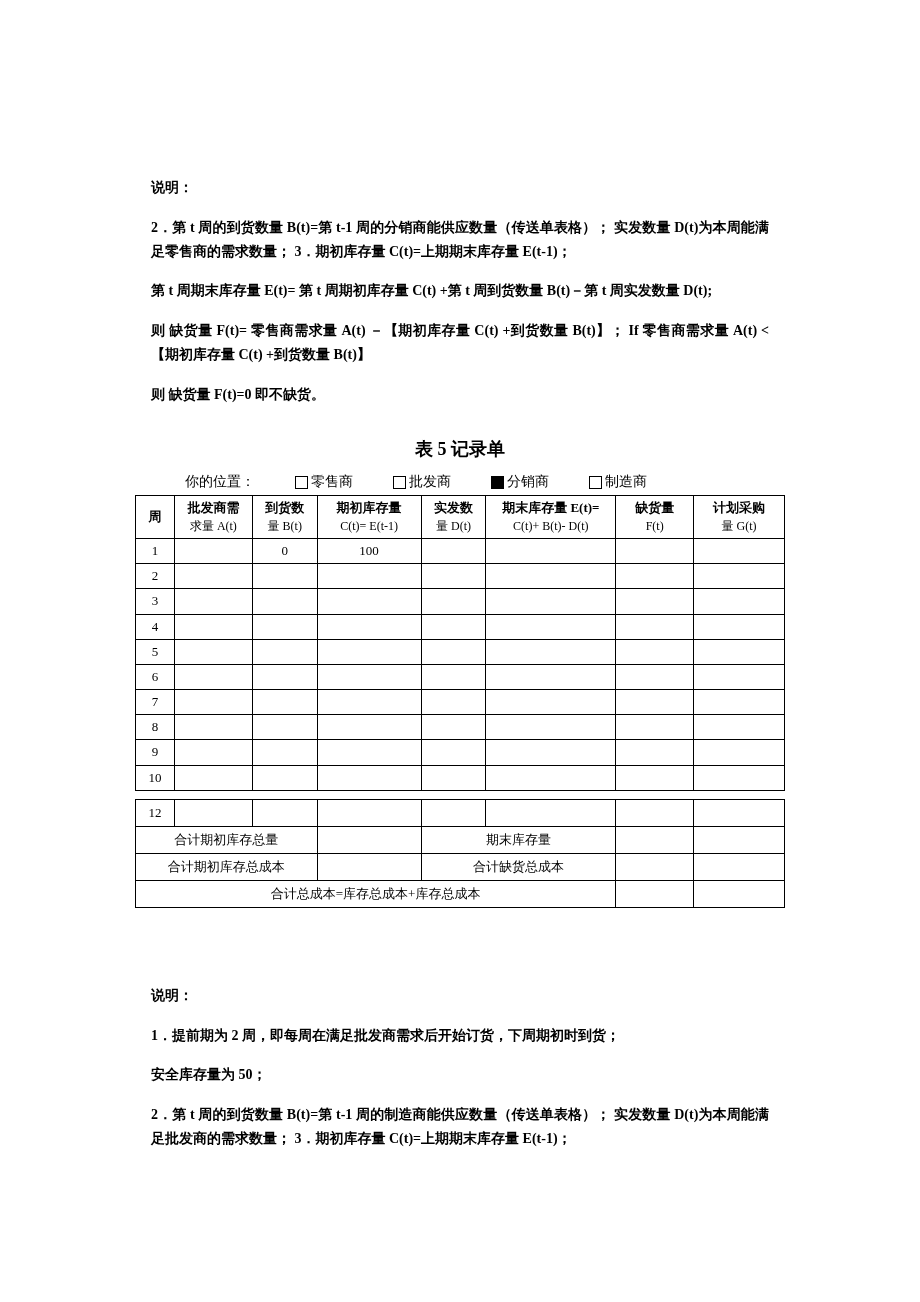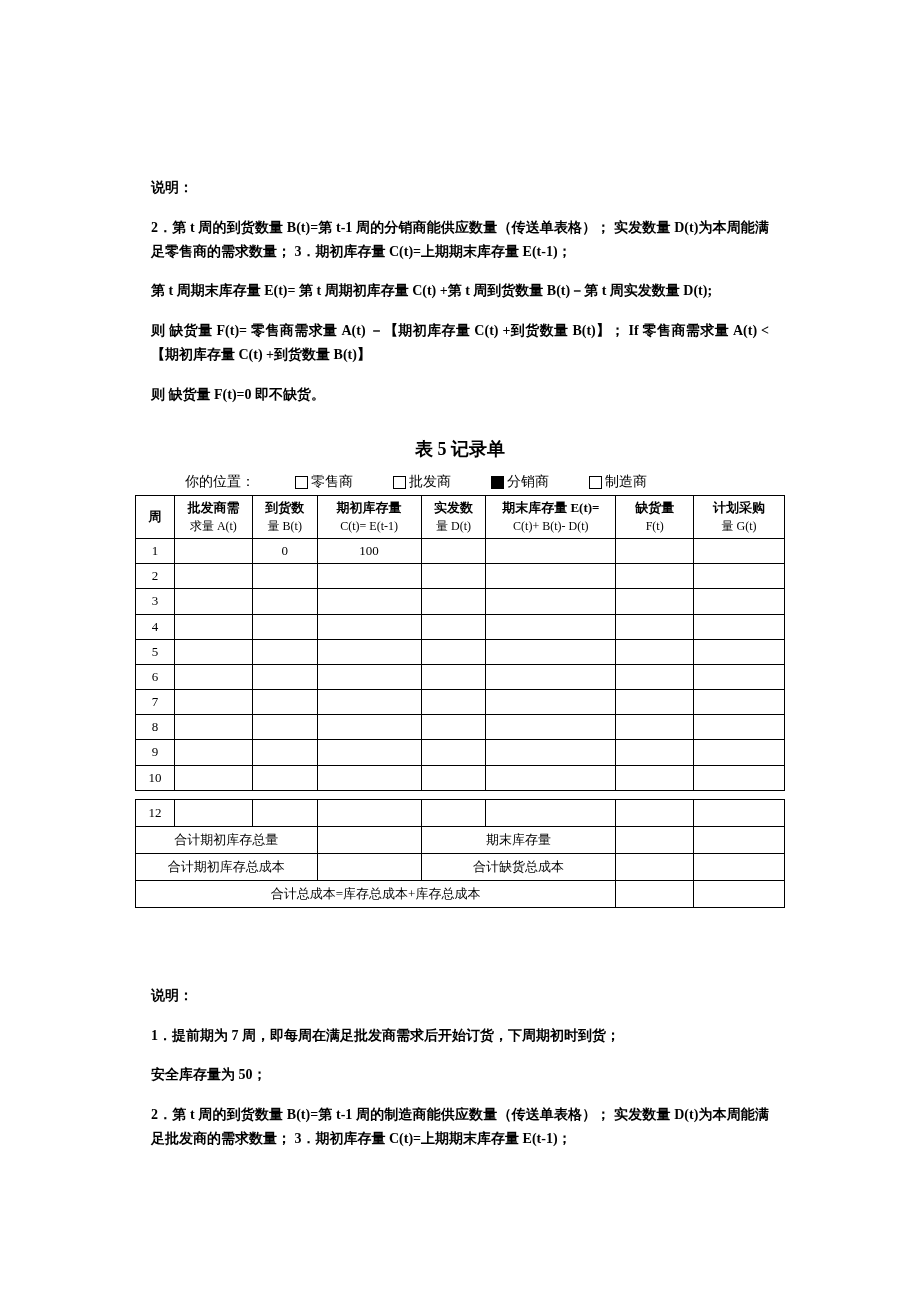--- a/index.html
+++ b/index.html
@@ -274,17 +274,17 @@
           <td></td>
           <td></td>
     </tr>
   </tbody>
     </table>
 
   <div class="gap"></div>
   <div class="gap"></div>
 
   <p class="para">说明：</p>
-  <p class="para">1．提前期为 7 周，即每周在满足批发商需求后开始订货，下周期初时到货；</p>
+  <p class="para">1．提前期为 2 周，即每周在满足批发商需求后开始订货，下周期初时到货；</p>
   <p class="para">安全库存量为 50；</p>
   <p class="para">2．第 t 周的到货数量 B(t)=第 t-1 周的制造商能供应数量（传送单表格）； 实发数量 D(t)为本周能满足批发商的需求数量； 3．期初库存量 C(t)=上期期末库存量 E(t-1)；</p>
 
 </div>
 
 </body></html>

